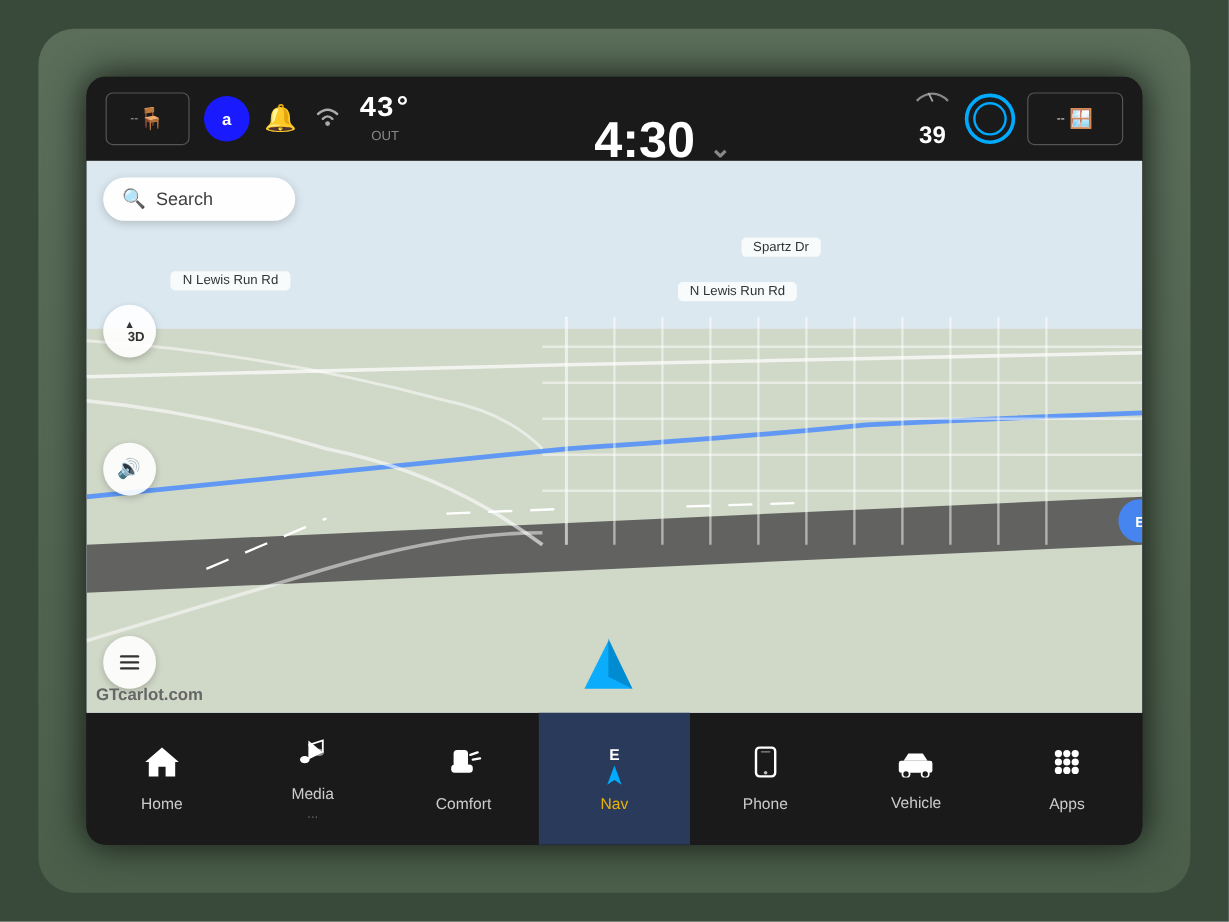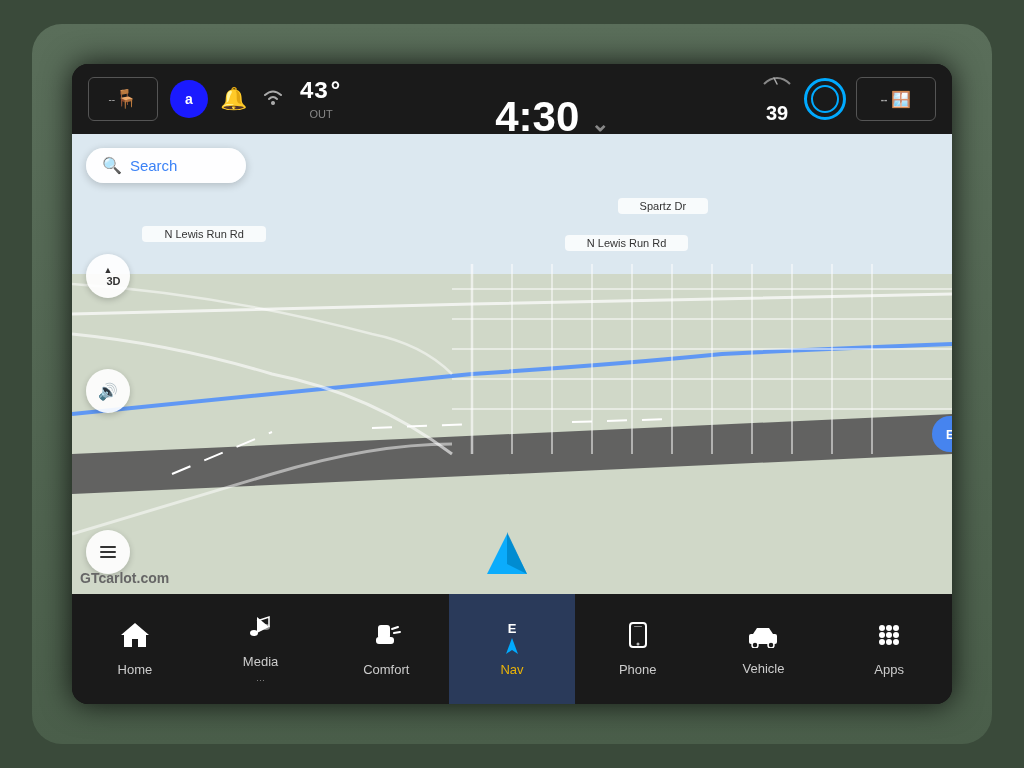--- a/index.html
+++ b/index.html
@@ -235,21 +235,21 @@
       width: 16px;
       height: 2px;
       background: #333;
       border-radius: 1px;
     }
 
     .road-label {
       position: absolute;
       background: rgba(255,255,255,0.8);
       border-radius: 4px;
-      padding: 2px 22px;
+      padding: 2px 10px;
       font-size: 11px;
       color: #333;
       font-weight: 500;
     }
 
     
     .nav-bar {
       height: 110px;
       background: #1a1a1a;
       display: flex;
@@ -423,21 +423,21 @@
         <circle cx="878" cy="300" r="18" fill="#4488ff" opacity="0.9"></circle>
         <text x="878" y="305" text-anchor="middle" fill="white" font-size="12" font-weight="bold">E</text>
 
         <polygon points="435,400 415,440 455,440" fill="#00aaff" opacity="0.95"></polygon>
         <polygon points="435,398 455,440 435,430" fill="#0088cc" opacity="0.9"></polygon>
       </svg>
 
       
       <div class="search-bar">
         <span style="color:#555;font-size:16px;">🔍</span>
-        <span style="color:#3b82f6;font-size:15px;">Search</span>
+        <span style="color:#404040;font-size:15px;">Search</span>
       </div>
 
       
       <div class="road-label" style="top:14%;left:62%;">Spartz Dr</div>
       <div class="road-label" style="top:22%;left:56%;">N Lewis Run Rd</div>
       <div class="road-label" style="top:20%;left:8%;">N Lewis Run Rd</div>
 
       
       <div class="map-control-3d" style="top:180px;">
         <span style="font-size:9px;">▲</span>

